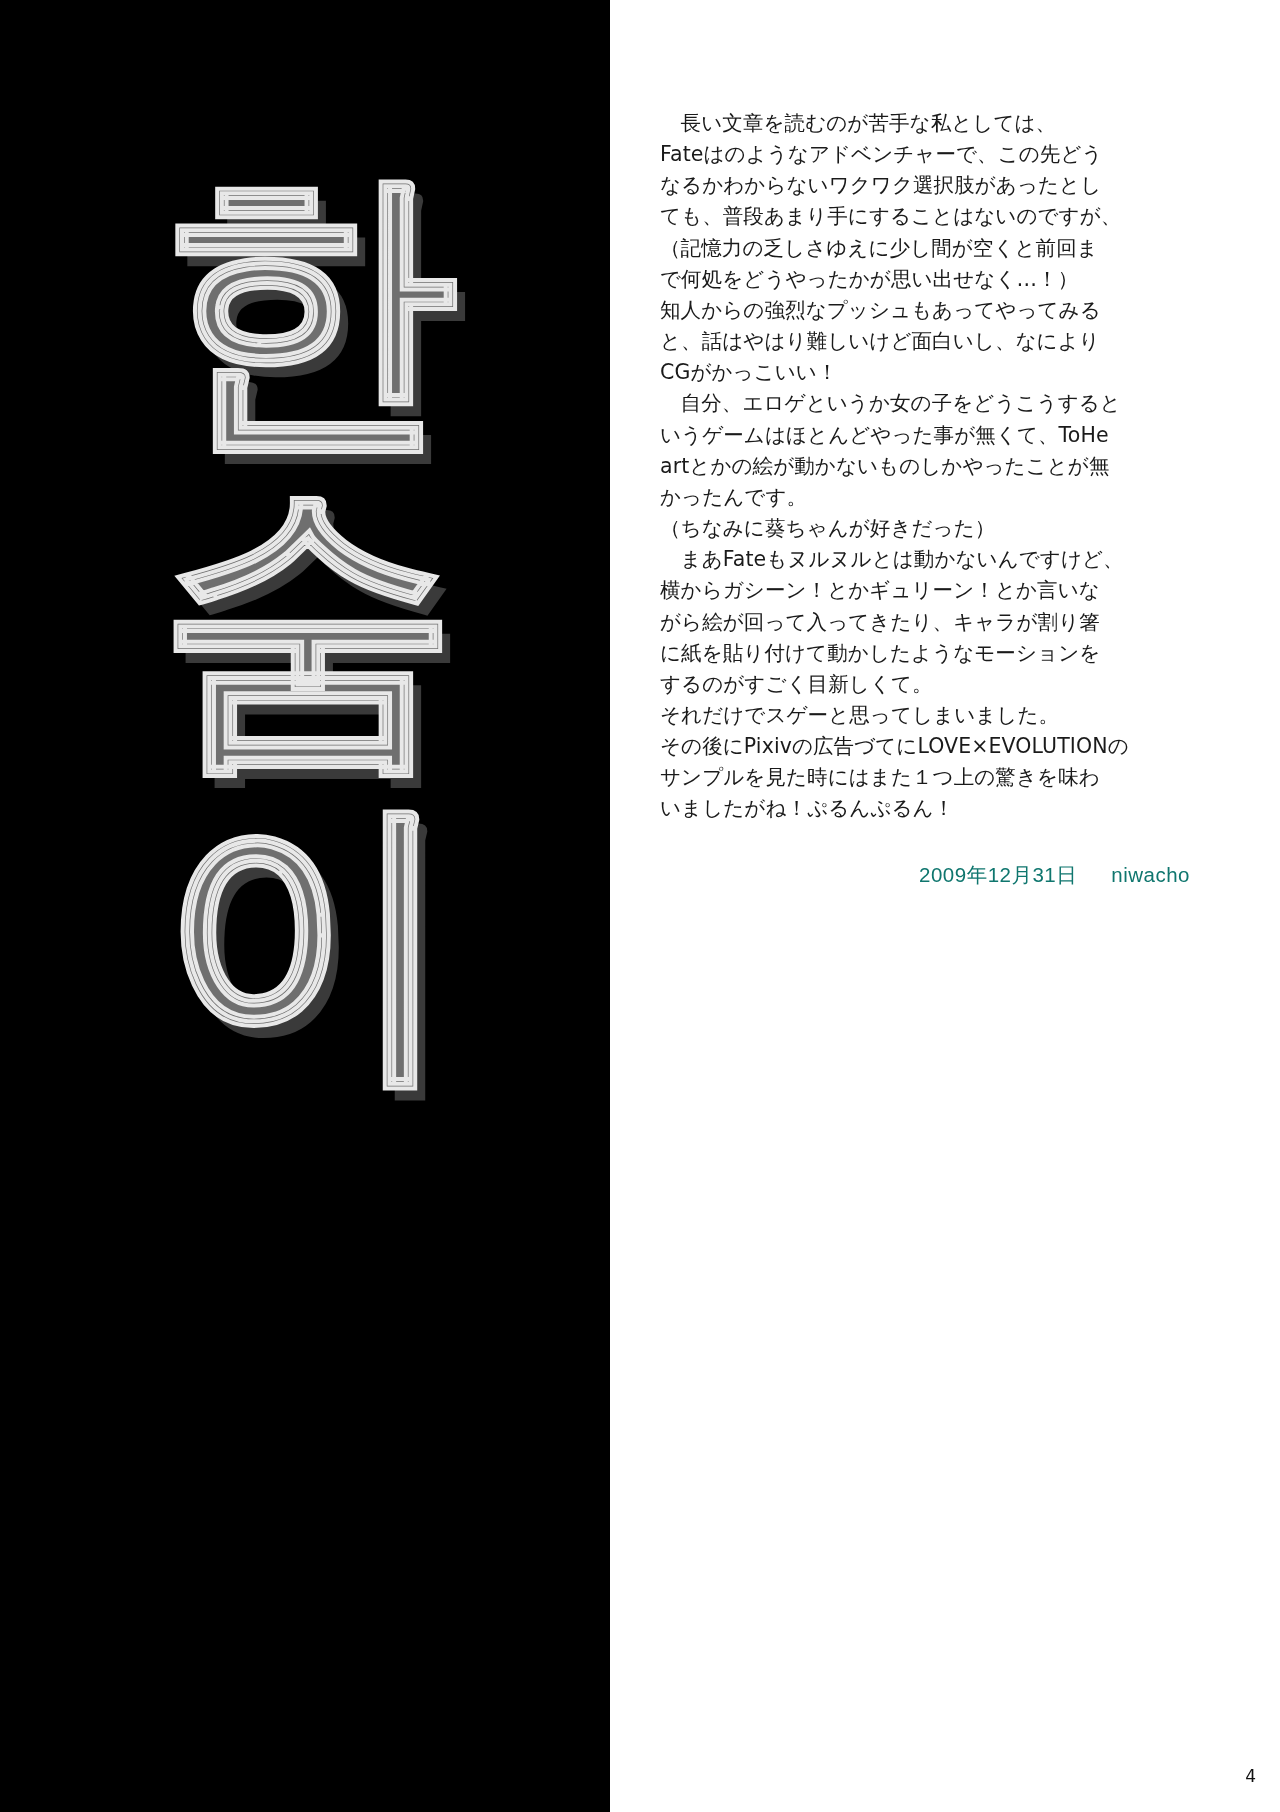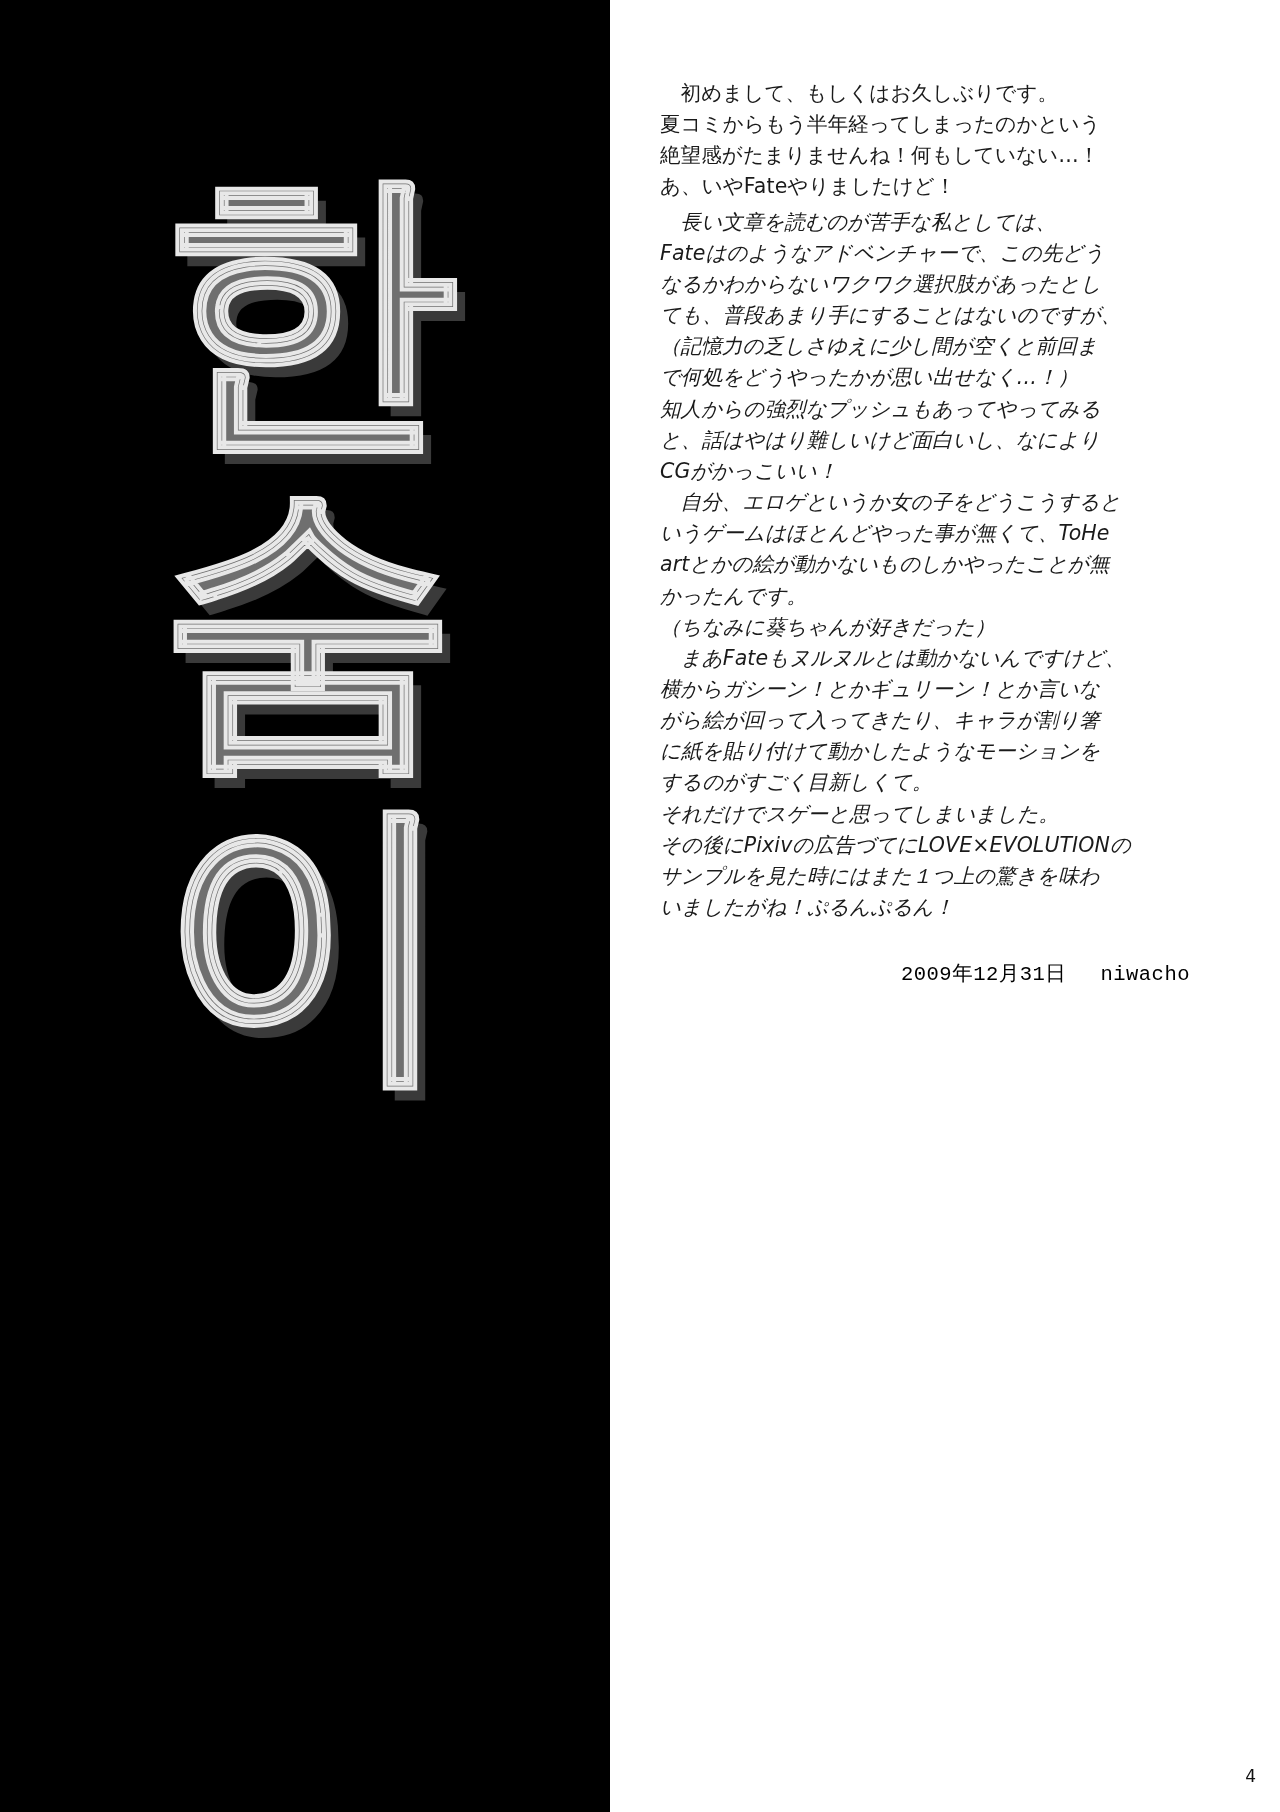--- a/index.html
+++ b/index.html
@@ -60,28 +60,27 @@
     color: #1a1a1a;
     margin: 0 0 0 0;
     text-align: left;
     letter-spacing: 0.1px;
     white-space: pre-wrap;
   }
   .para + .para {
     margin-top: 0;
   }
   .para.spaced {
-    margin-top: 4px;
-    font-style: italic;
+    margin-top: 30px;
   }
   .signature {
     margin-top: 36px;
-    font-family: Liberation Mono, monospace;
+    font-family: Liberation Sans, sans-serif;
     font-size: 20.5px;
-    color: #000000;
+    color: #0f766e;
     text-align: right;
     letter-spacing: 0.5px;
   }
   .signature .date {
     margin-right: 34px;
   }
   .page-number {
     position: absolute;
     right: 24px;
     bottom: 26px;
@@ -97,24 +96,20 @@
 
   <div class="black-panel">
     <div class="brush-art">
       <span>한</span>
       <span>숨</span>
       <span>이</span>
     </div>
   </div>
 
   <div class="text-column">
-    <p class="para">　初めまして、もしくはお久しぶりです。
-夏コミからもう半年経ってしまったのかという
-絶望感がたまりませんね！何もしていない…！
-あ、いやFateやりましたけど！</p>
     <p class="para spaced">　長い文章を読むのが苦手な私としては、
 Fateはのようなアドベンチャーで、この先どう
 なるかわからないワクワク選択肢があったとし
 ても、普段あまり手にすることはないのですが、
 （記憶力の乏しさゆえに少し間が空くと前回ま
 で何処をどうやったかが思い出せなく…！）
 知人からの強烈なプッシュもあってやってみる
 と、話はやはり難しいけど面白いし、なにより
 CGがかっこいい！
 　自分、エロゲというか女の子をどうこうすると

